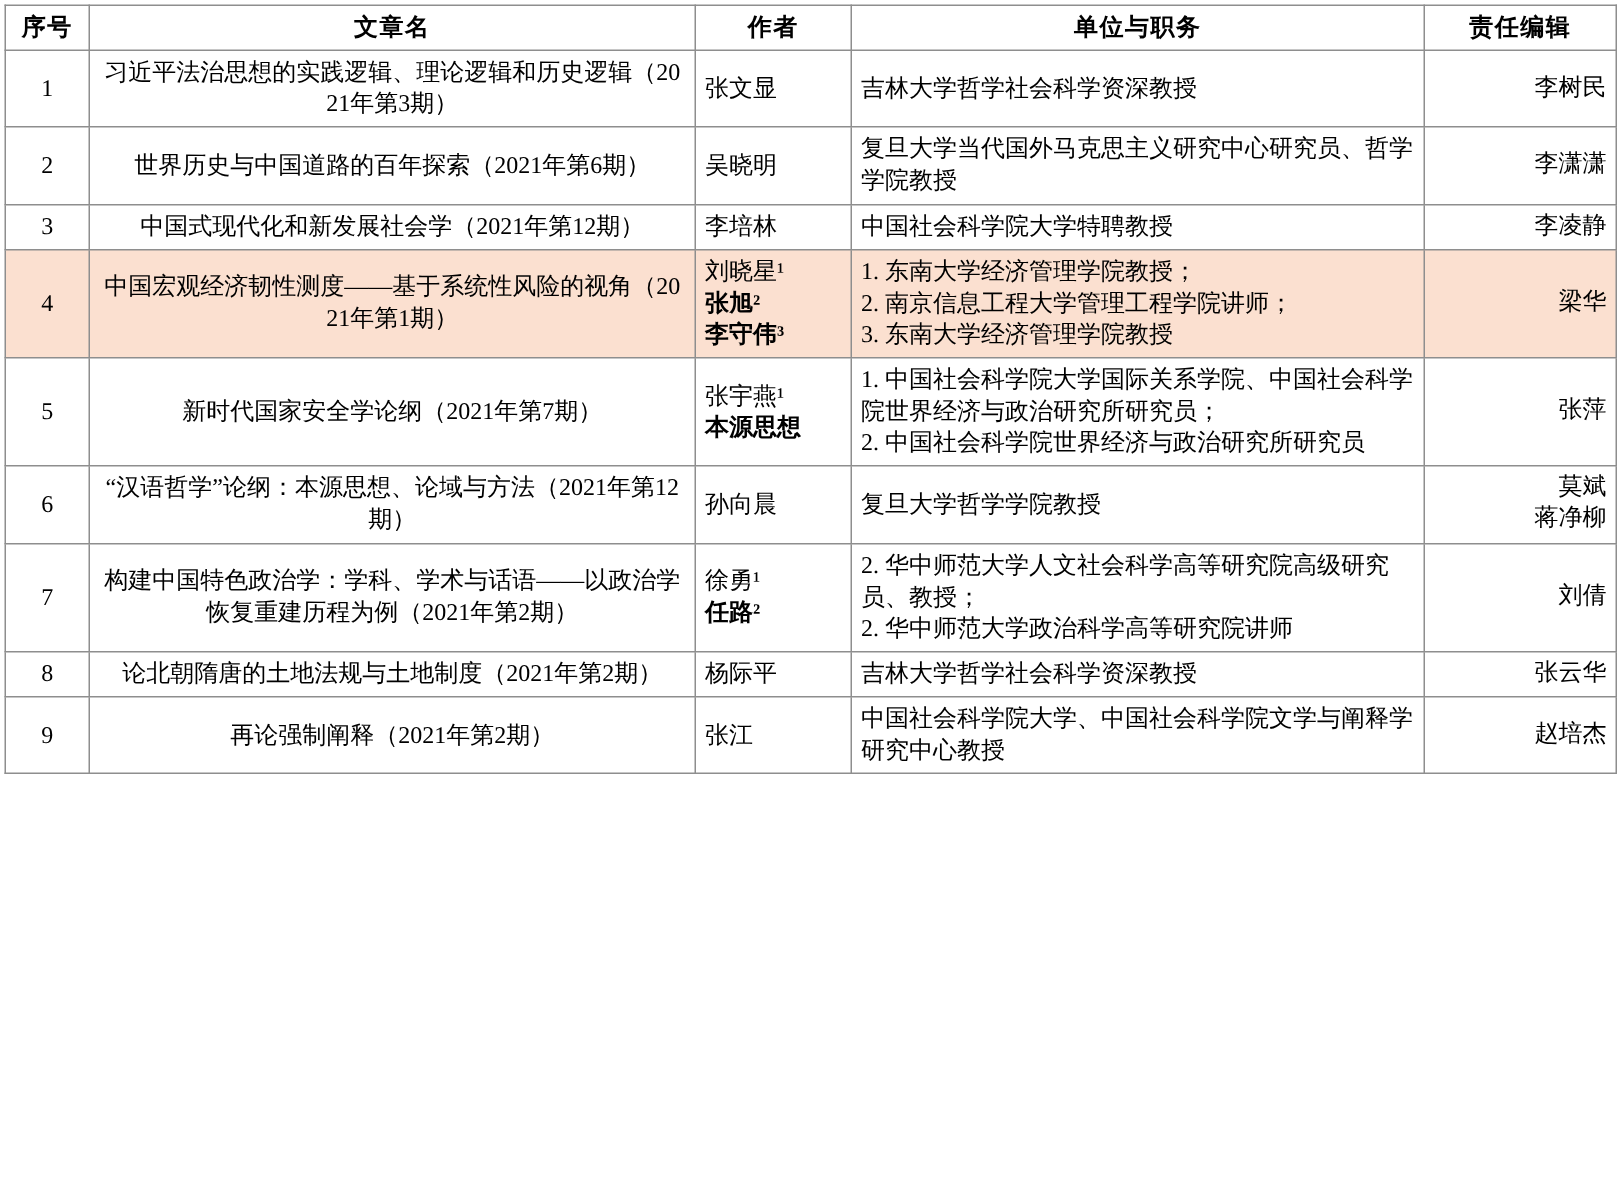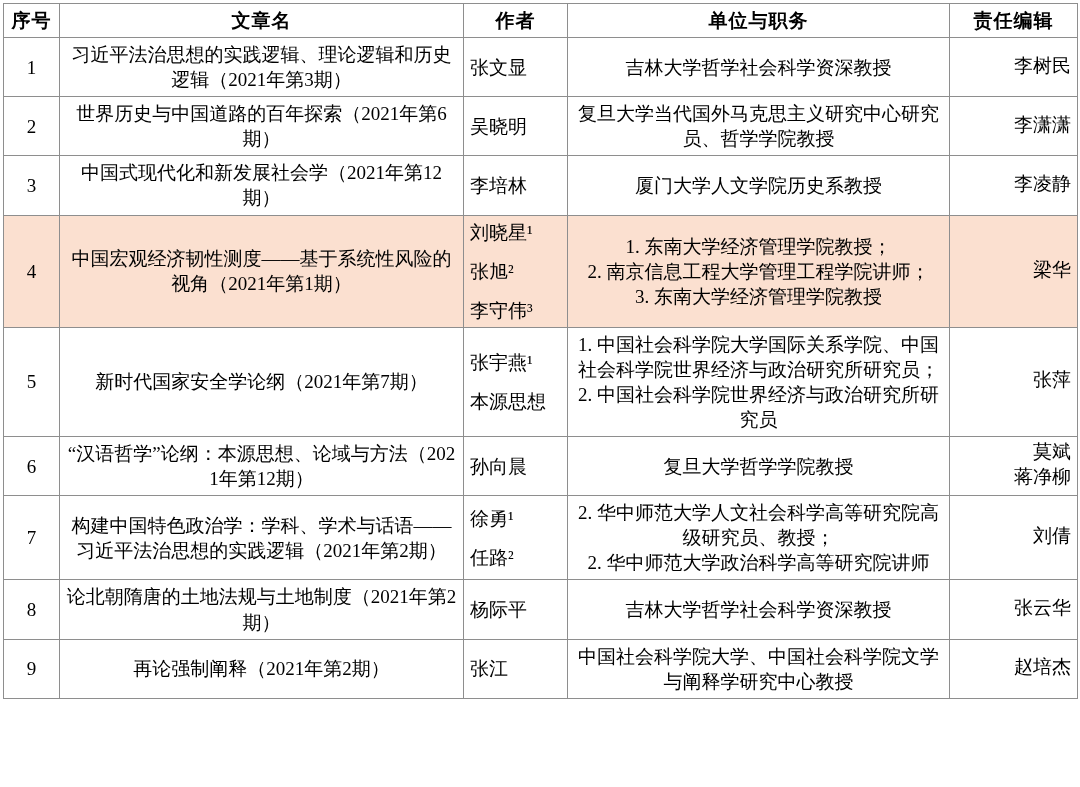--- a/index.html
+++ b/index.html
@@ -27,41 +27,41 @@
   }
   table.tbl col.c-idx   { width: 56px; }
   table.tbl col.c-title { width: 404px; }
   table.tbl col.c-auth  { width: 104px; }
   table.tbl col.c-unit  { width: 382px; }
   table.tbl col.c-edit  { width: 128px; }
 
   table.tbl th, table.tbl td {
     border: 1px solid #8e8e8e;
     padding: 4px 6px;
-    font-size: 19px;
+    font-size: 16px;
     line-height: 1.32;
     vertical-align: middle;
     word-break: break-all;
   }
   thead th {
     font-size: 23px;
     font-weight: bold;
     text-align: center;
     padding: 6px 4px;
     letter-spacing: 1px;
   }
   td.idx  { text-align: center; font-size: 19px; }
   td.ttl  { text-align: center; }
   td.auth { }
-  td.unit { text-align: center; }
+  td.unit { text-align: left; }
   td.edit { text-align: right; font-family: Liberation Mono, monospace; }
 
   .lines > div { white-space: pre-wrap; }
   .lines.gap > div + div { margin-top: 14px; }
-  .auth .lines > div + div { margin-top: 14px; }
+  .auth .lines > div + div { margin-top: 0; font-weight: bold; }
 
   tr.hl td {
     background: #fbe0d0;
   }
 </style>
 </head>
 <body>
 
 <div class="sheet">
   <table class="tbl">
@@ -123,21 +123,21 @@
         <tr>
           <td class="idx">3</td>
           <td class="ttl">中国式现代化和新发展社会学（2021年第12期）</td>
           <td class="auth">
             <div class="lines">
               <div>李培林</div>
             </div>
           </td>
           <td class="unit">
             <div class="lines">
-              <div>厦门大学人文学院历史系教授</div>
+              <div>中国社会科学院大学特聘教授</div>
             </div>
           </td>
           <td class="edit">
             <div class="lines">
               <div>李凌静</div>
             </div>
           </td>
         </tr>
         <tr class="hl">
           <td class="idx">4</td>
@@ -198,21 +198,21 @@
           </td>
           <td class="edit">
             <div class="lines">
               <div>莫斌</div>
               <div>蒋净柳</div>
             </div>
           </td>
         </tr>
         <tr>
           <td class="idx">7</td>
-          <td class="ttl">构建中国特色政治学：学科、学术与话语——习近平法治思想的实践逻辑（2021年第2期）</td>
+          <td class="ttl">构建中国特色政治学：学科、学术与话语——以政治学恢复重建历程为例（2021年第2期）</td>
           <td class="auth">
             <div class="lines gap">
               <div>徐勇¹</div>
               <div>任路²</div>
             </div>
           </td>
           <td class="unit">
             <div class="lines">
               <div>2. 华中师范大学人文社会科学高等研究院高级研究员、教授；</div>
               <div>2. 华中师范大学政治科学高等研究院讲师</div>

